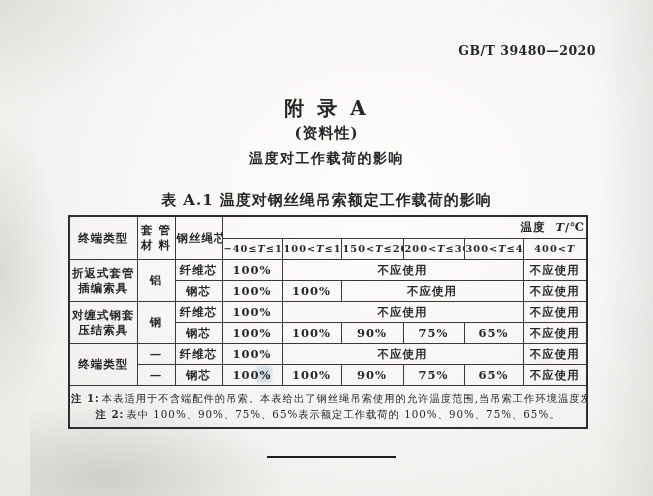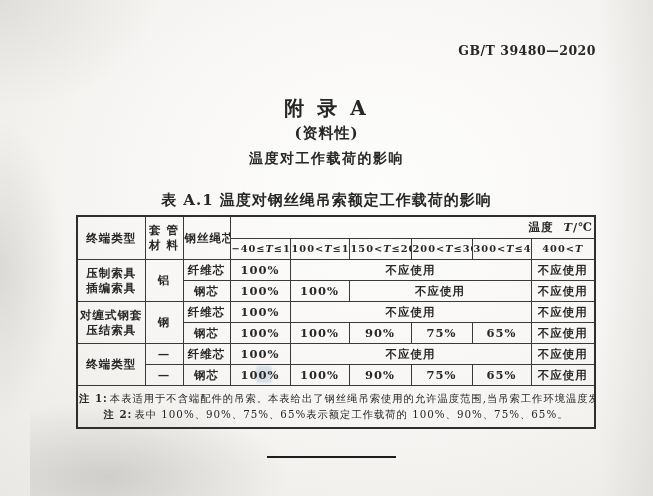--- a/index.html
+++ b/index.html
@@ -38,21 +38,21 @@
   .intro{
     position:absolute;top:158px;left:68px;width:522px;margin:0;
     font-size:12.5px;line-height:1.5;text-indent:2em;letter-spacing:.5px;
   }
   .caption{
     position:absolute;top:191px;left:0;right:0;text-align:center;
     font-weight:bold;font-size:15px;letter-spacing:1px;
   }
 
   table.std{
-    position:absolute;top:215px;left:76px;width:520px;
+    position:absolute;top:215px;left:68px;width:520px;
     border-collapse:collapse;table-layout:fixed;
     font-size:11.5px;
     border-radius:6px;
   }
   table.std{border:2px solid #2e2e2e;}
   table.std td{
     border:1px solid #3a3a3a;
     text-align:center;vertical-align:middle;
     padding:0 1px;line-height:1.3;
     font-weight:bold;letter-spacing:1px;
@@ -126,21 +126,21 @@
         <td class="temp-range"><span>100&lt;</span><span class="t-sym">T</span><span>≤150</span></td>
         <td class="temp-range"><span>150&lt;</span><span class="t-sym">T</span><span>≤200</span></td>
         <td class="temp-range"><span>200&lt;</span><span class="t-sym">T</span><span>≤300</span></td>
         <td class="temp-range"><span>300&lt;</span><span class="t-sym">T</span><span>≤400</span></td>
         <td class="temp-range"><span>400&lt;</span><span class="t-sym">T</span><span></span></td>
       </tr>
     </thead>
     <tbody>
       <tr>
         <td rowspan="2">
-          <div>压制索具</div>
+          <div>折返式套管</div>
           <div>插编索具</div>
         </td>
         <td rowspan="2">铝</td>
         <td>纤维芯</td>
         <td class="val">100%</td>
         <td colspan="4" class="nouse">不应使用</td>
         <td class="nouse">不应使用</td>
       </tr>
       <tr>
         <td>钢芯</td>

